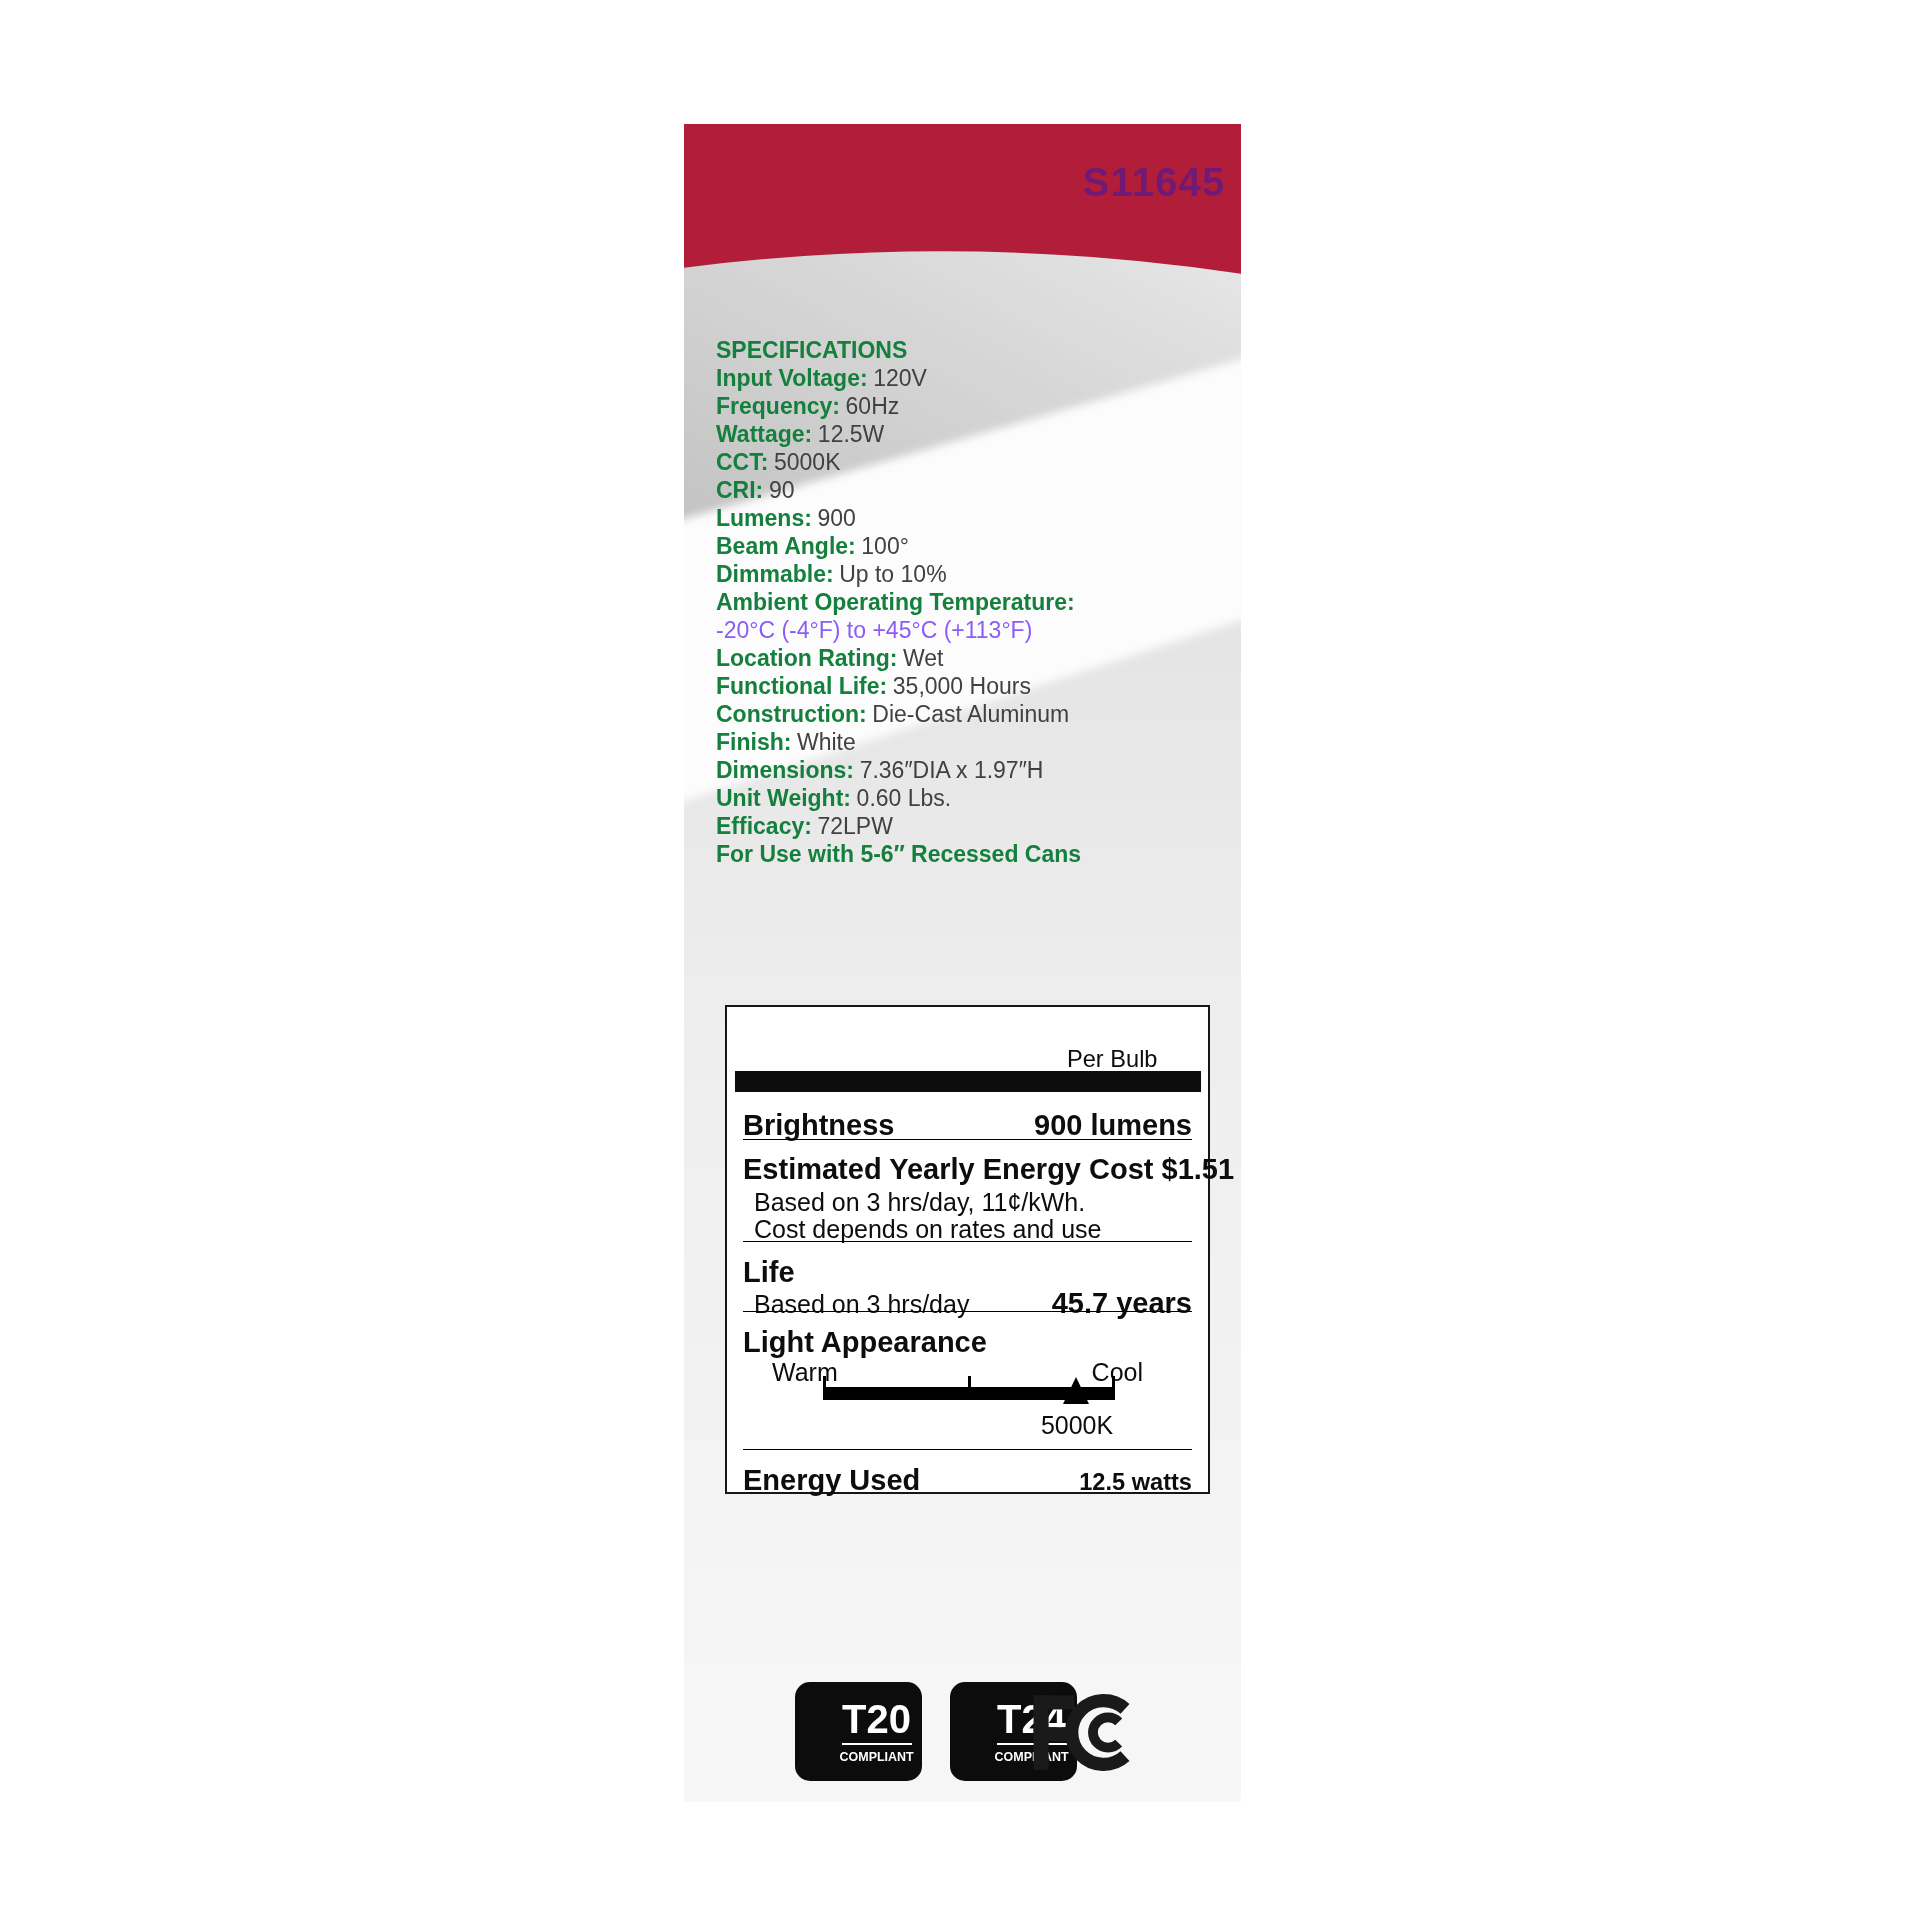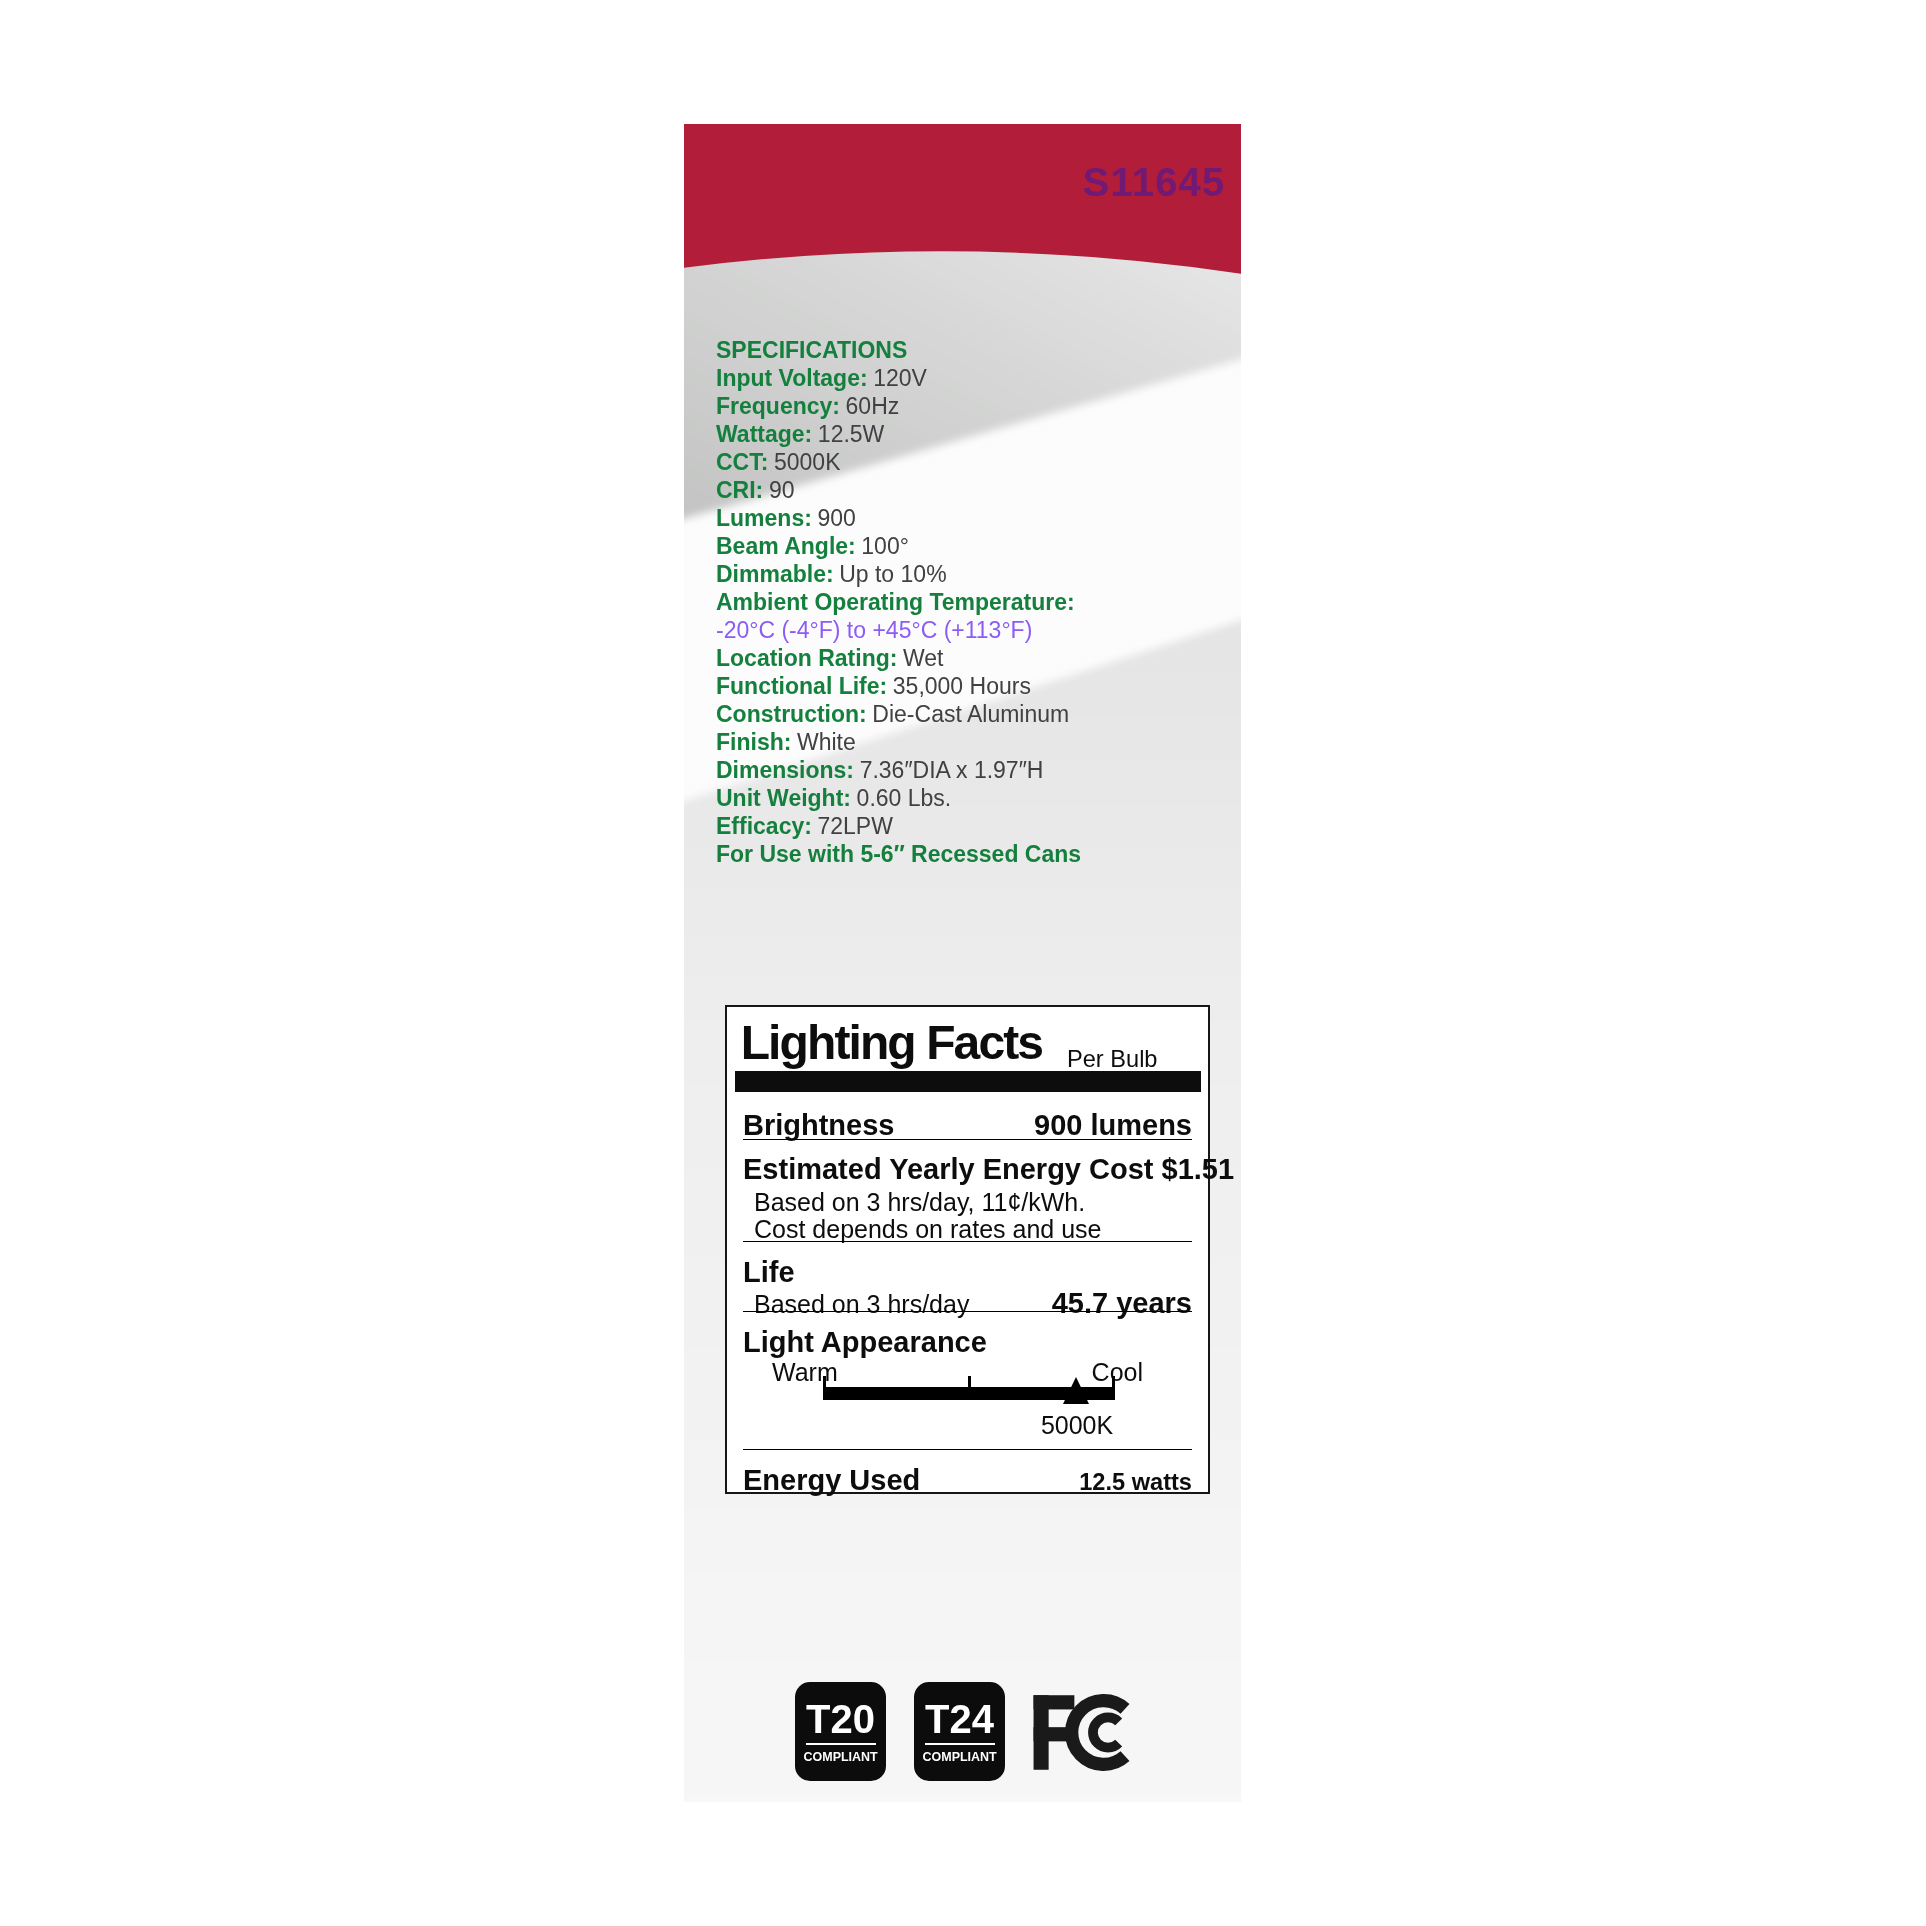--- a/index.html
+++ b/index.html
@@ -34,21 +34,21 @@
   .tick{position:absolute;top:0;width:3.1px;height:23.6px;background:#000;}
   .tick.t-left{left:0;} .tick.t-mid{left:50%;margin-left:-1.2px;height:18.6px;} .tick.t-right{right:0;}
   .sbar{position:absolute;left:0;right:0;top:11.2px;height:12.4px;background:#000;}
   .tri{position:absolute;top:1.2px;width:0;height:0;border-left:13.7px solid transparent;
        border-right:13.7px solid transparent;border-bottom:27px solid #000;}
   .cct{position:absolute;top:35px;transform:translateX(-50%);font-size:25px;white-space:nowrap;}
 
   
   .badges{position:absolute;left:111px;top:1558px;display:flex;gap:28px;align-items:flex-start;}
   .badge{width:91px;height:99px;background:#0c0c0c;border-radius:15px;color:#fff;
-         display:flex;flex-direction:column;align-items:center;justify-content:center;}
+         display:flex;flex-direction:column;align-items:center;justify-content:center;padding-left:36px;}
   .badge .code{font-size:40px;font-weight:bold;line-height:1;}
   .badge .rule{width:70px;height:1.9px;background:#ffffff;margin:4.3px 0 4.3px;}
   .badge .sub{font-size:13px;font-weight:bold;transform:scaleX(0.96);letter-spacing:0;}
   .fcc{position:absolute;left:346px;top:1563px;width:118px;height:91px;}
 </style>
 </head>
 <body>
 
 <div id="panel">
 
@@ -92,21 +92,20 @@
     <div class="spec-line"><span class="b">Functional Life:</span><span class="v">35,000 Hours</span></div>
     <div class="spec-line"><span class="b">Construction:</span><span class="v">Die-Cast Aluminum</span></div>
     <div class="spec-line"><span class="b">Finish:</span><span class="v">White</span></div>
     <div class="spec-line"><span class="b">Dimensions:</span><span class="v">7.36″DIA x  1.97″H</span></div>
     <div class="spec-line"><span class="b">Unit Weight:</span><span class="v">0.60 Lbs.</span></div>
     <div class="spec-line"><span class="b">Efficacy:</span><span class="v">72LPW</span></div>
     <div class="spec-line b">For Use with 5-6″ Recessed Cans</div>
   </div>
 
   <div class="lf">
-    <div class="lf-title">Lighting Facts</div>
     <div class="lf-sub">Per Bulb</div>
     <div class="lf-bar"></div>
 
     <div class="lf-row" style="top:94px;">
       <span class="fb">Brightness</span>
       <span class="fb">900 lumens</span>
     </div>
     <div class="lf-div" style="top:132px;"></div>
 
     <div class="lf-row" style="top:138px;">

